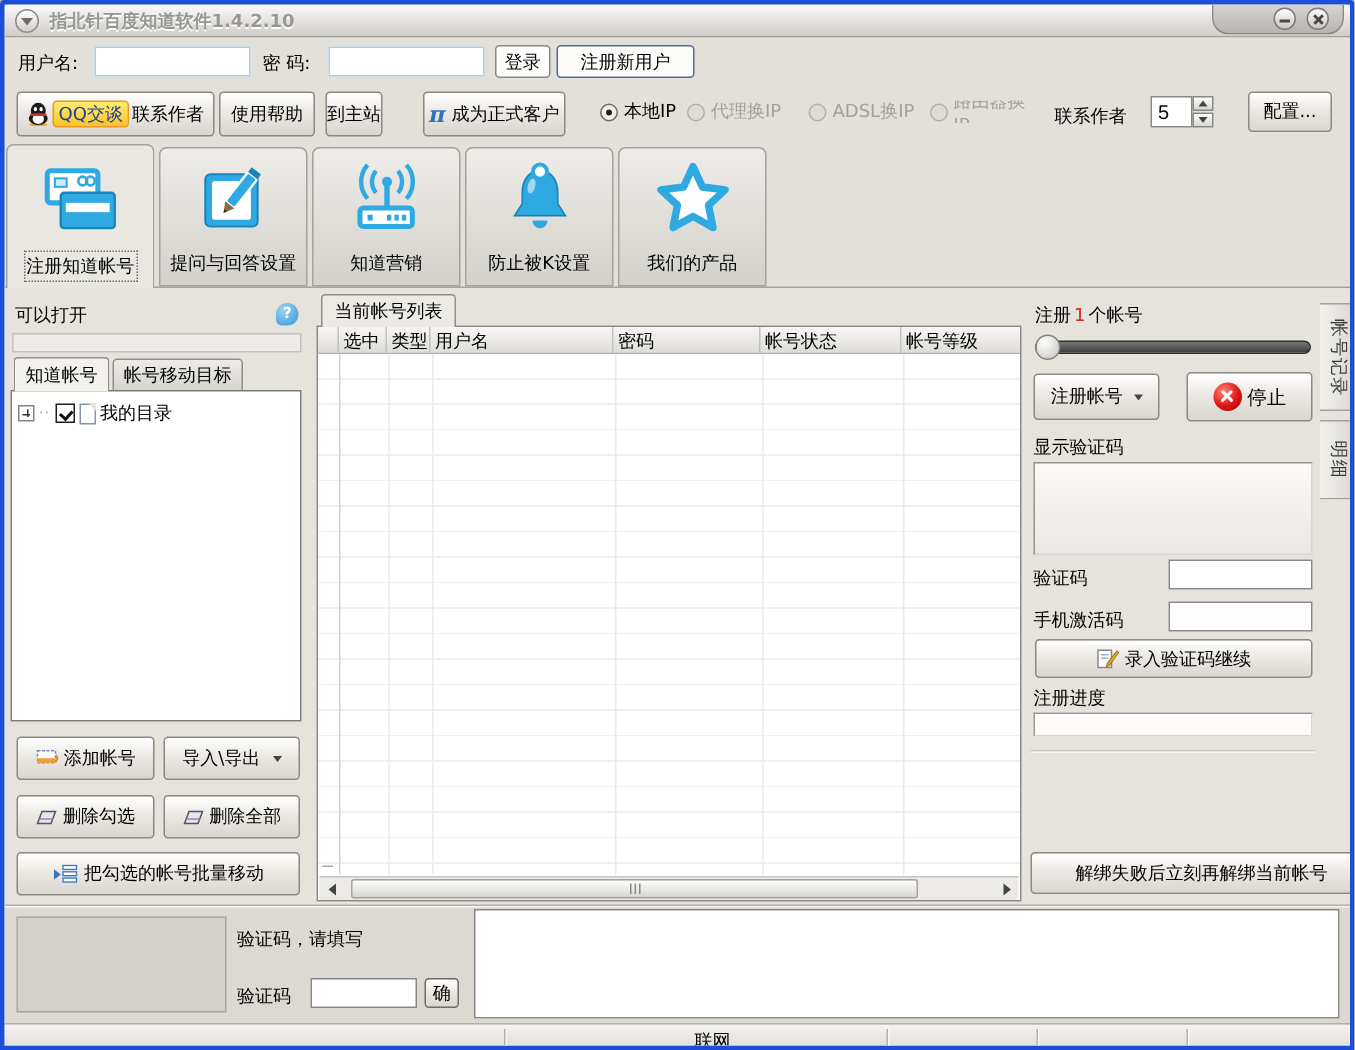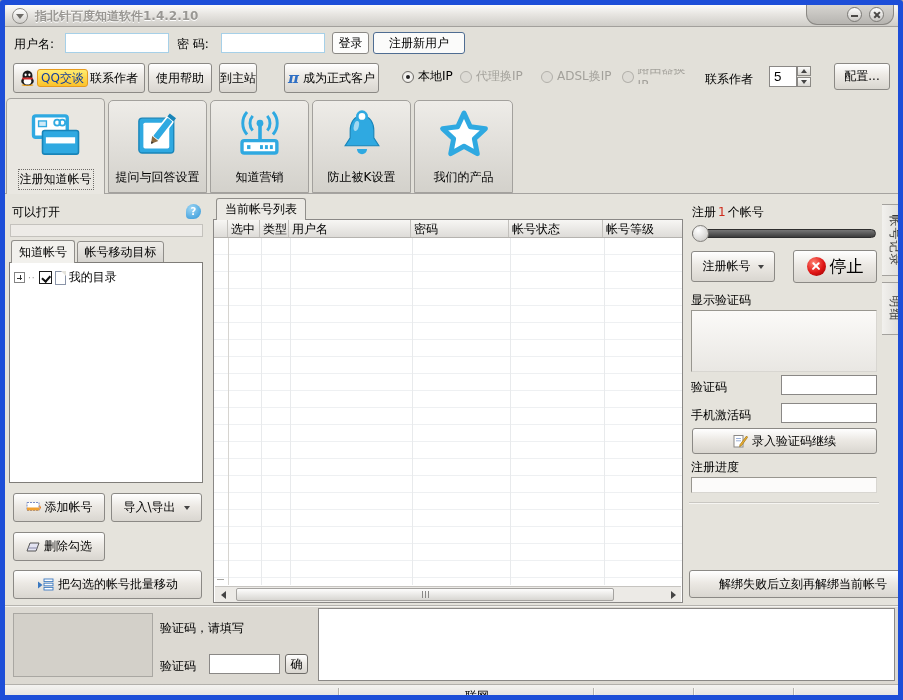--- a/index.html
+++ b/index.html
@@ -1,18 +1,18 @@
 <!DOCTYPE html>
 <html><head>
 <meta charset="utf-8">
 <style>
   *{margin:0;padding:0;box-sizing:border-box}
   html,body{width:903px;height:700px}
   body{font-family:"DejaVu Sans","Liberation Sans",sans-serif;font-size:12px;color:#000;background:#b0aeaa}
-  #app{position:relative;width:903px;height:700px;background:#e2e0d9;border:5px solid #1d4ed8;border-radius:3px 3px 0 0;overflow:hidden}
+  #app{position:relative;width:903px;height:700px;background:#e2e0d9;border:3px solid #1d4ed8;border-radius:3px 3px 0 0;overflow:hidden}
   .abs{position:absolute}
 
   
   .titlebar{position:absolute;left:0;top:0;width:100%;height:22px;background:linear-gradient(#fbfbfa,#e7e5e1 45%,#cfcdc8);border-bottom:1px solid #a2a09c;border-radius:3px 3px 0 0}
   .title-menu{position:absolute;left:7px;top:3px;width:16px;height:16px;border-radius:50%;background:linear-gradient(#ffffff,#d2d0cc);border:1px solid #8f8d89;display:flex;align-items:center;justify-content:center}
   .title-menu .tri{width:0;height:0;border-left:4px solid transparent;border-right:4px solid transparent;border-top:5px solid #6e6c68}
   .title-text{position:absolute;left:30px;top:3px;font-weight:bold;color:#999793;text-shadow:0 1px 0 #fff;font-size:12px}
   .win-pill{position:absolute;right:4px;top:0;width:88px;height:20px;background:linear-gradient(#d6d4d0,#b6b4b0);border:1px solid #8a8884;border-top:none;border-radius:0 0 11px 11px;display:flex;align-items:center;justify-content:flex-end;gap:7px;padding-right:9px}
   .win-btn{width:15px;height:15px;border-radius:50%;background:linear-gradient(#fefefe,#c9c7c3);border:1px solid #7c7a76;position:relative}
   .win-btn .bar{position:absolute;left:3px;top:7px;width:7px;height:2px;background:#4a4846}
@@ -277,20 +277,27 @@
     <span>导入\导出</span>
     <span class="tri-dn" style="margin-left:4px"></span>
   </div>
   <div class="btn" style="left:8px;top:527px;width:92px;height:29px">
     <svg width="14" height="10" viewBox="0 0 14 10">
       <polygon points="4,1 13,1 10,9 1,9" fill="#e4e4f2" stroke="#555" stroke-width="1"></polygon>
       <line x1="2.2" y1="6" x2="11.2" y2="6" stroke="#8888a8" stroke-width="1"></line>
     </svg>
     <span>删除勾选</span>
   </div>
+  <div class="btn" style="left:106px;top:527px;width:91px;height:29px">
+    <svg width="14" height="10" viewBox="0 0 14 10">
+      <polygon points="4,1 13,1 10,9 1,9" fill="#e4e4f2" stroke="#555" stroke-width="1"></polygon>
+      <line x1="2.2" y1="6" x2="11.2" y2="6" stroke="#8888a8" stroke-width="1"></line>
+    </svg>
+    <span>删除全部</span>
+  </div>
   <div class="btn" style="left:8px;top:565px;width:189px;height:29px">
     <svg width="17" height="13" viewBox="0 0 17 13">
       <polygon points="1,3.5 5.5,7 1,10.5" fill="#3a78c0"></polygon>
       <rect x="7" y="1" width="9" height="2.6" fill="#fff" stroke="#3a78c0" stroke-width="0.9"></rect>
       <rect x="7" y="5.2" width="9" height="2.6" fill="#fff" stroke="#3a78c0" stroke-width="0.9"></rect>
       <rect x="7" y="9.4" width="9" height="2.6" fill="#fff" stroke="#3a78c0" stroke-width="0.9"></rect>
     </svg>
     <span>把勾选的帐号批量移动</span>
   </div>
 
@@ -334,21 +341,21 @@
   <span class="lbl" style="left:687px;top:199px"><span>注册</span><span class="red">1</span><span>个帐号</span></span>
 
   <div class="slider-track">
     <div class="slider-thumb"></div>
   </div>
 
   <div class="btn" style="left:686px;top:246px;width:84px;height:31px">
     <span>注册帐号</span>
     <span class="tri-dn" style="margin-left:3px"></span>
   </div>
-  <div class="btn" style="left:788px;top:245px;width:84px;height:33px;font-size:17px">
+  <div class="btn" style="left:788px;top:245px;width:84px;height:33px;font-size:13px">
     <span class="stop-ico">
         <i></i>
         <i></i>
       </span>
     <span>停止</span>
   </div>
 
   <span class="lbl" style="left:686px;top:287px">显示验证码</span>
   <div class="captcha-view" style="left:686px;top:305px;width:186px;height:62px"></div>
 

